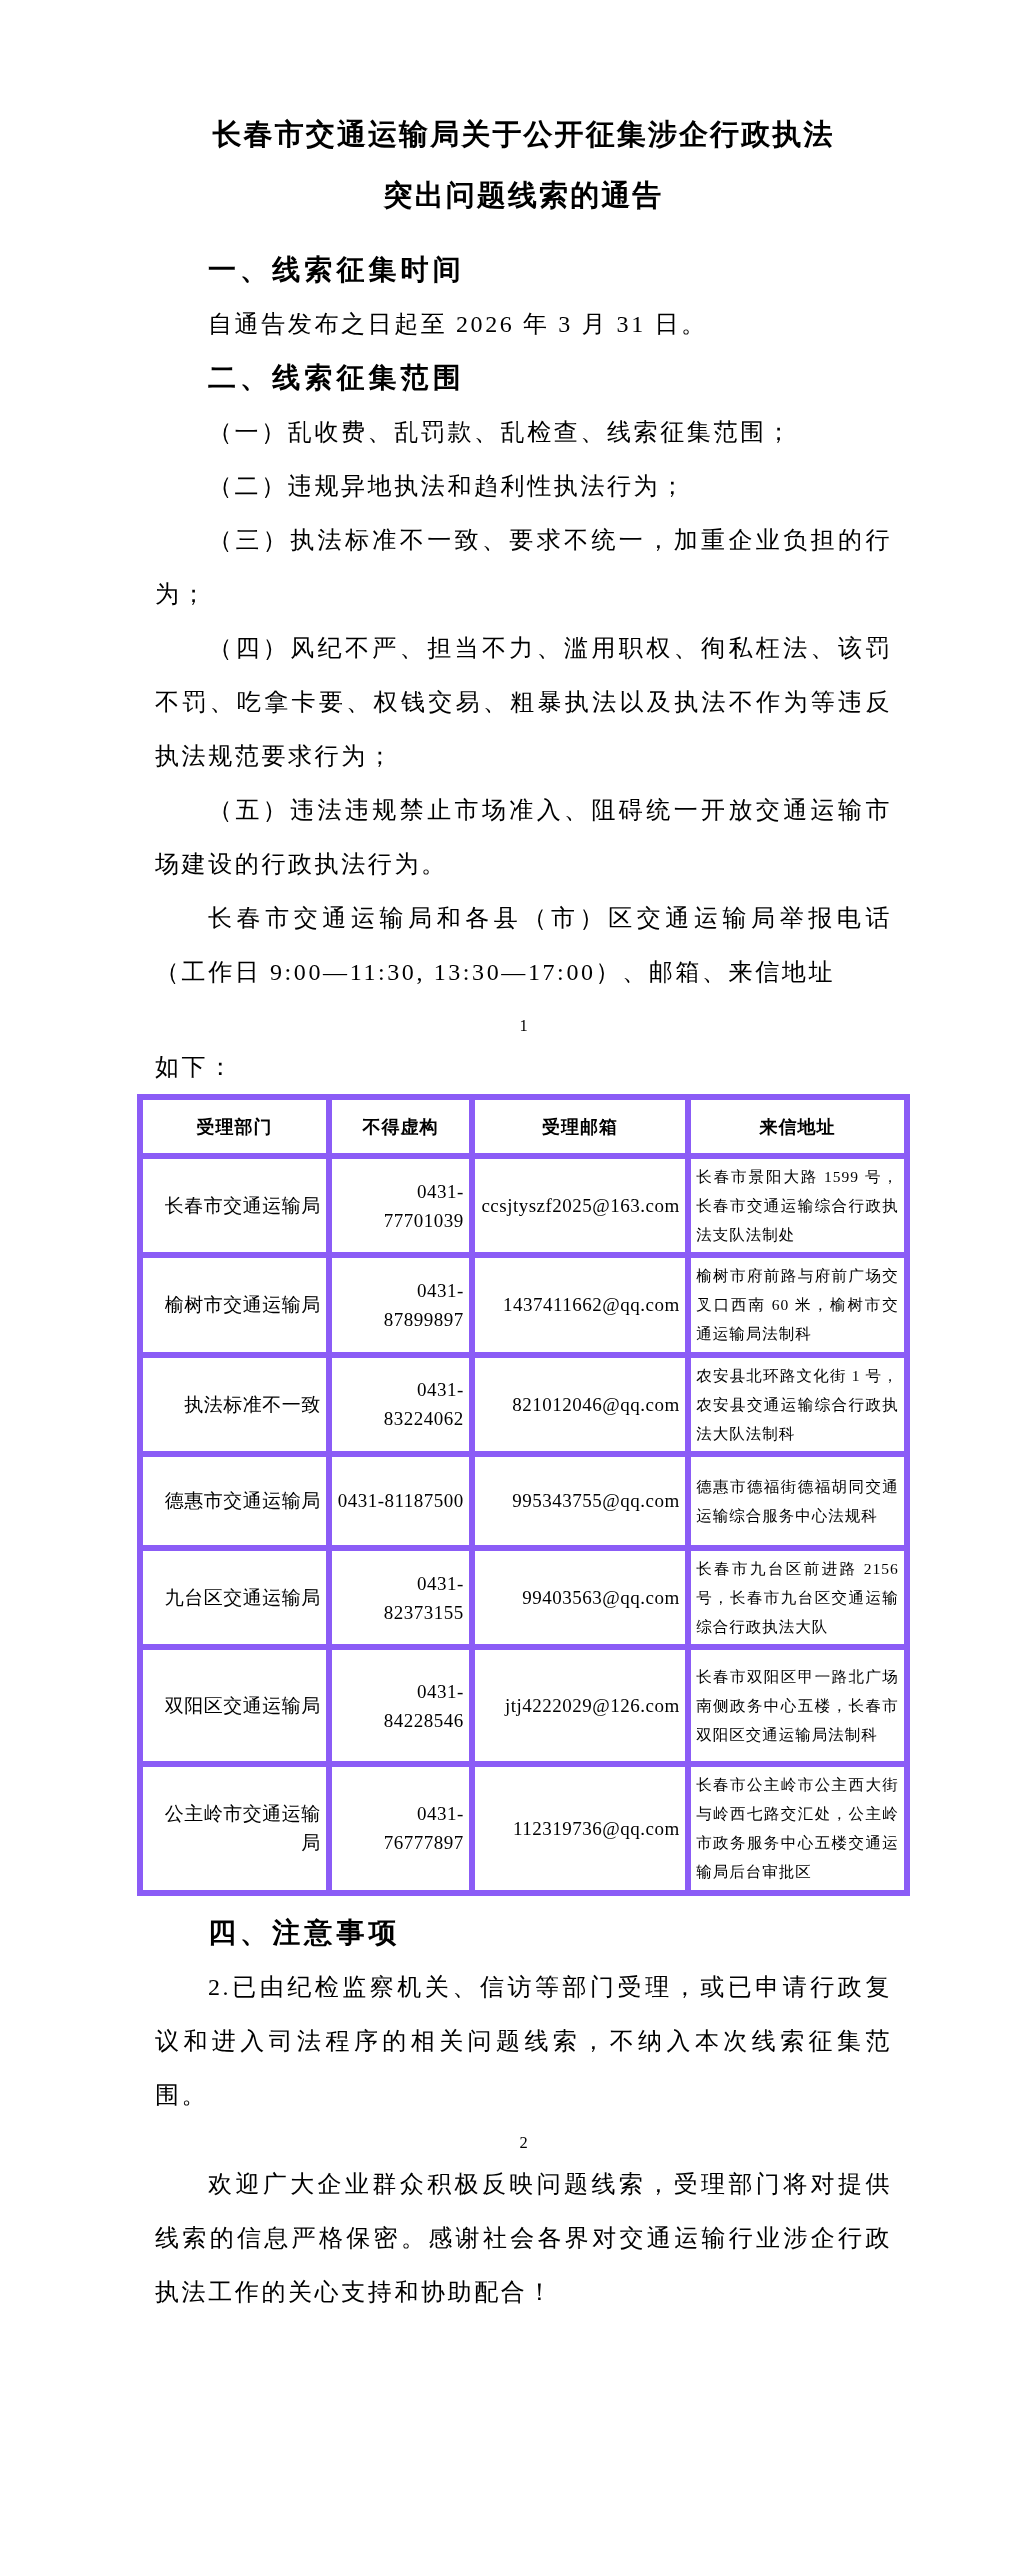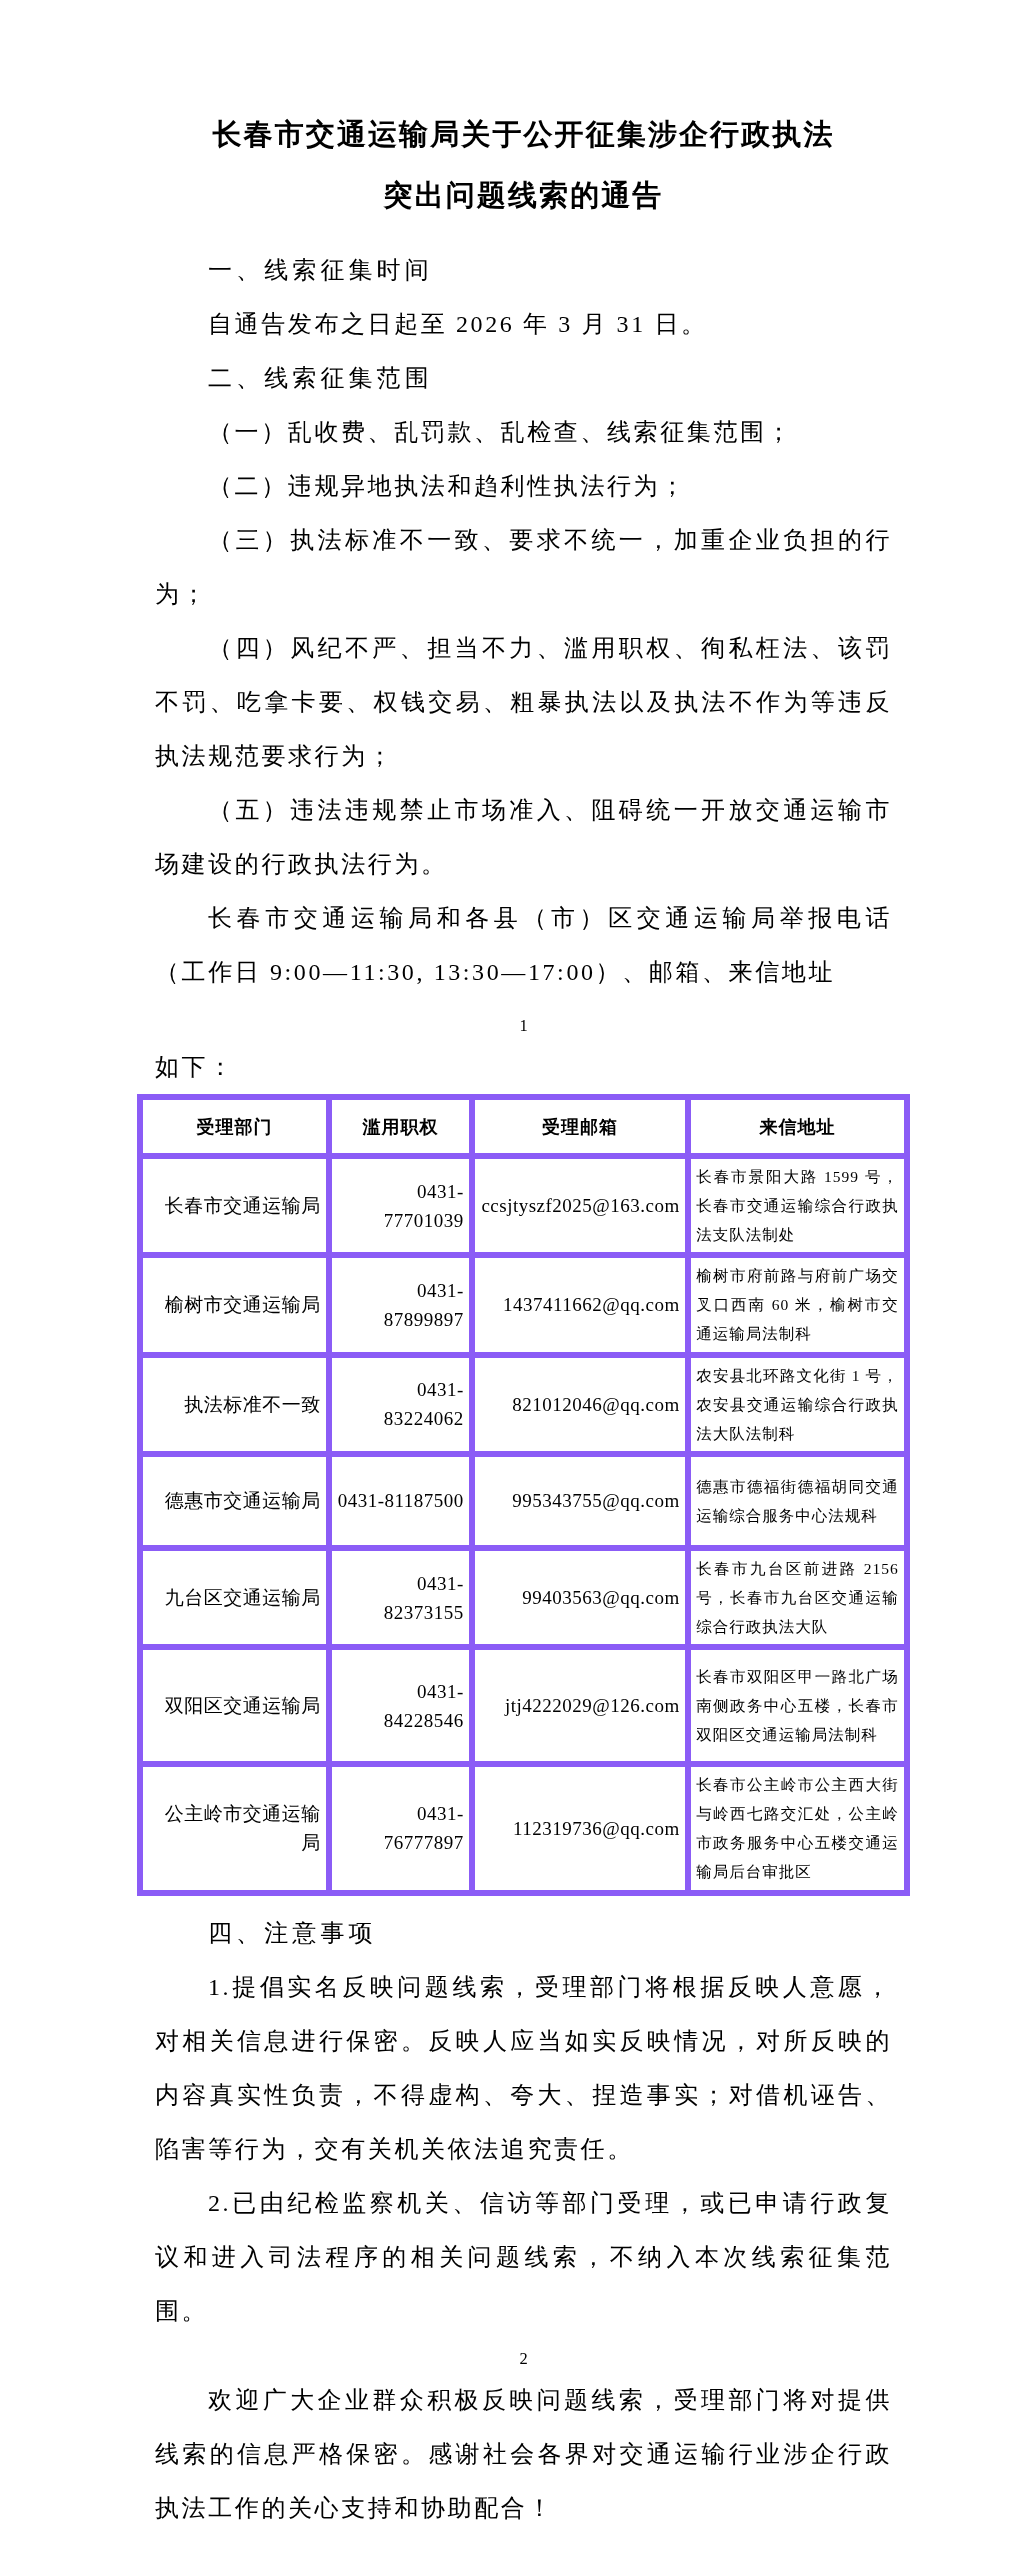--- a/index.html
+++ b/index.html
@@ -26,22 +26,22 @@
   .body {
     margin:0;
     font-size:24px; line-height:54px; letter-spacing:2.6px;
     text-align:justify;
   }
   .indent { text-indent:53px; }
   .intro { margin-top:44px; }
   .heading {
     margin:0;
     font-family:"Liberation Sans","DejaVu Sans",sans-serif;
-    font-weight:normal;
-    font-size:24px; line-height:54px; letter-spacing:4.1px;
+    font-weight:bold;
+    font-size:28px; line-height:54px; letter-spacing:4.1px;
   }
   .page-num {
     font-size:16.5px; line-height:28px;
     text-align:center; letter-spacing:0;
   }
   .pn1 { margin-top:13px; }
   .pn2 { margin-top:7.7px; }
   table.contact {
     border-collapse:collapse;
     table-layout:fixed;
@@ -105,21 +105,21 @@
     <table class="contact">
       <colgroup>
         <col style="width:189px">
           <col style="width:143px">
           <col style="width:216px">
           <col style="width:219px">
       </colgroup>
       <thead>
         <tr>
           <th>受理部门</th>
-          <th>滥用职权</th>
+          <th>不得虚构</th>
           <th>受理邮箱</th>
           <th>来信地址</th>
         </tr>
       </thead>
       <tbody>
         <tr class="r1">
           <td>长春市交通运输局</td>
           <td>0431-77701039</td>
           <td>ccsjtyszf2025@163.com</td>
           <td class="addr">长春市景阳大路 1599 号，长春市交通运输综合行政执法支队法制处</td>
@@ -157,21 +157,20 @@
         <tr class="r7">
           <td>公主岭市交通运输局</td>
           <td>0431-76777897</td>
           <td>112319736@qq.com</td>
           <td class="addr">长春市公主岭市公主西大街与岭西七路交汇处，公主岭市政务服务中心五楼交通运输局后台审批区</td>
         </tr>
       </tbody>
     </table>
 
     <h2 class="heading indent after-table">四、注意事项</h2>
-    <p class="body indent">1.提倡实名反映问题线索，受理部门将根据反映人意愿，对相关信息进行保密。反映人应当如实反映情况，对所反映的内容真实性负责，不得虚构、夸大、捏造事实；对借机诬告、陷害等行为，交有关机关依法追究责任。</p>
     <p class="body indent">2.已由纪检监察机关、信访等部门受理，或已申请行政复议和进入司法程序的相关问题线索，不纳入本次线索征集范围。</p>
 
     <div class="page-num pn2">2</div>
 
     <p class="body indent">欢迎广大企业群众积极反映问题线索，受理部门将对提供线索的信息严格保密。感谢社会各界对交通运输行业涉企行政执法工作的关心支持和协助配合！</p>
 
   </div>
 </div>
 
 

